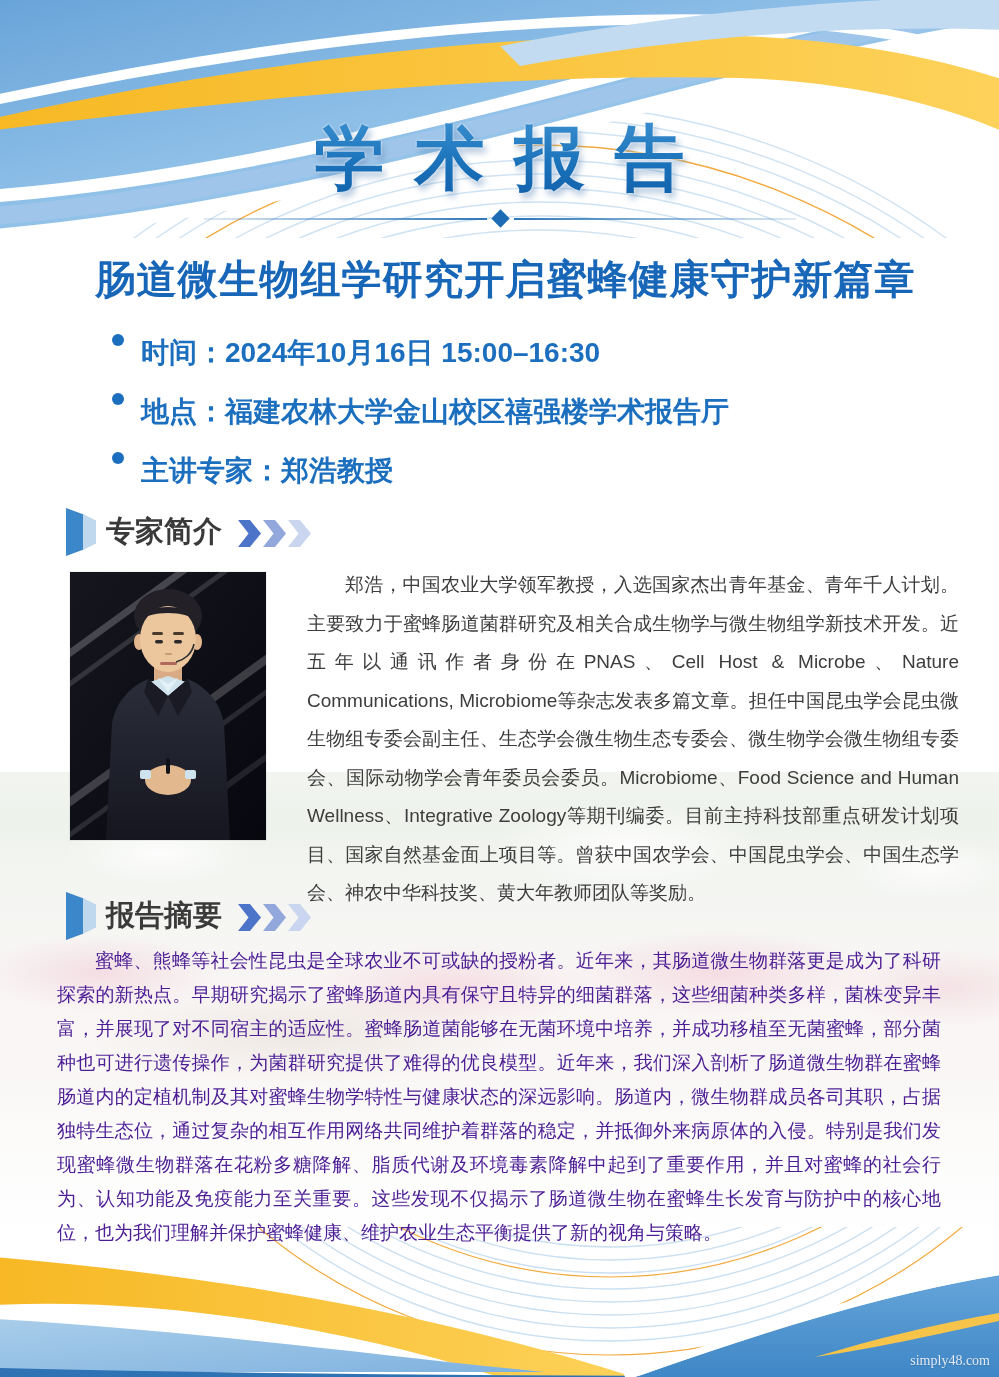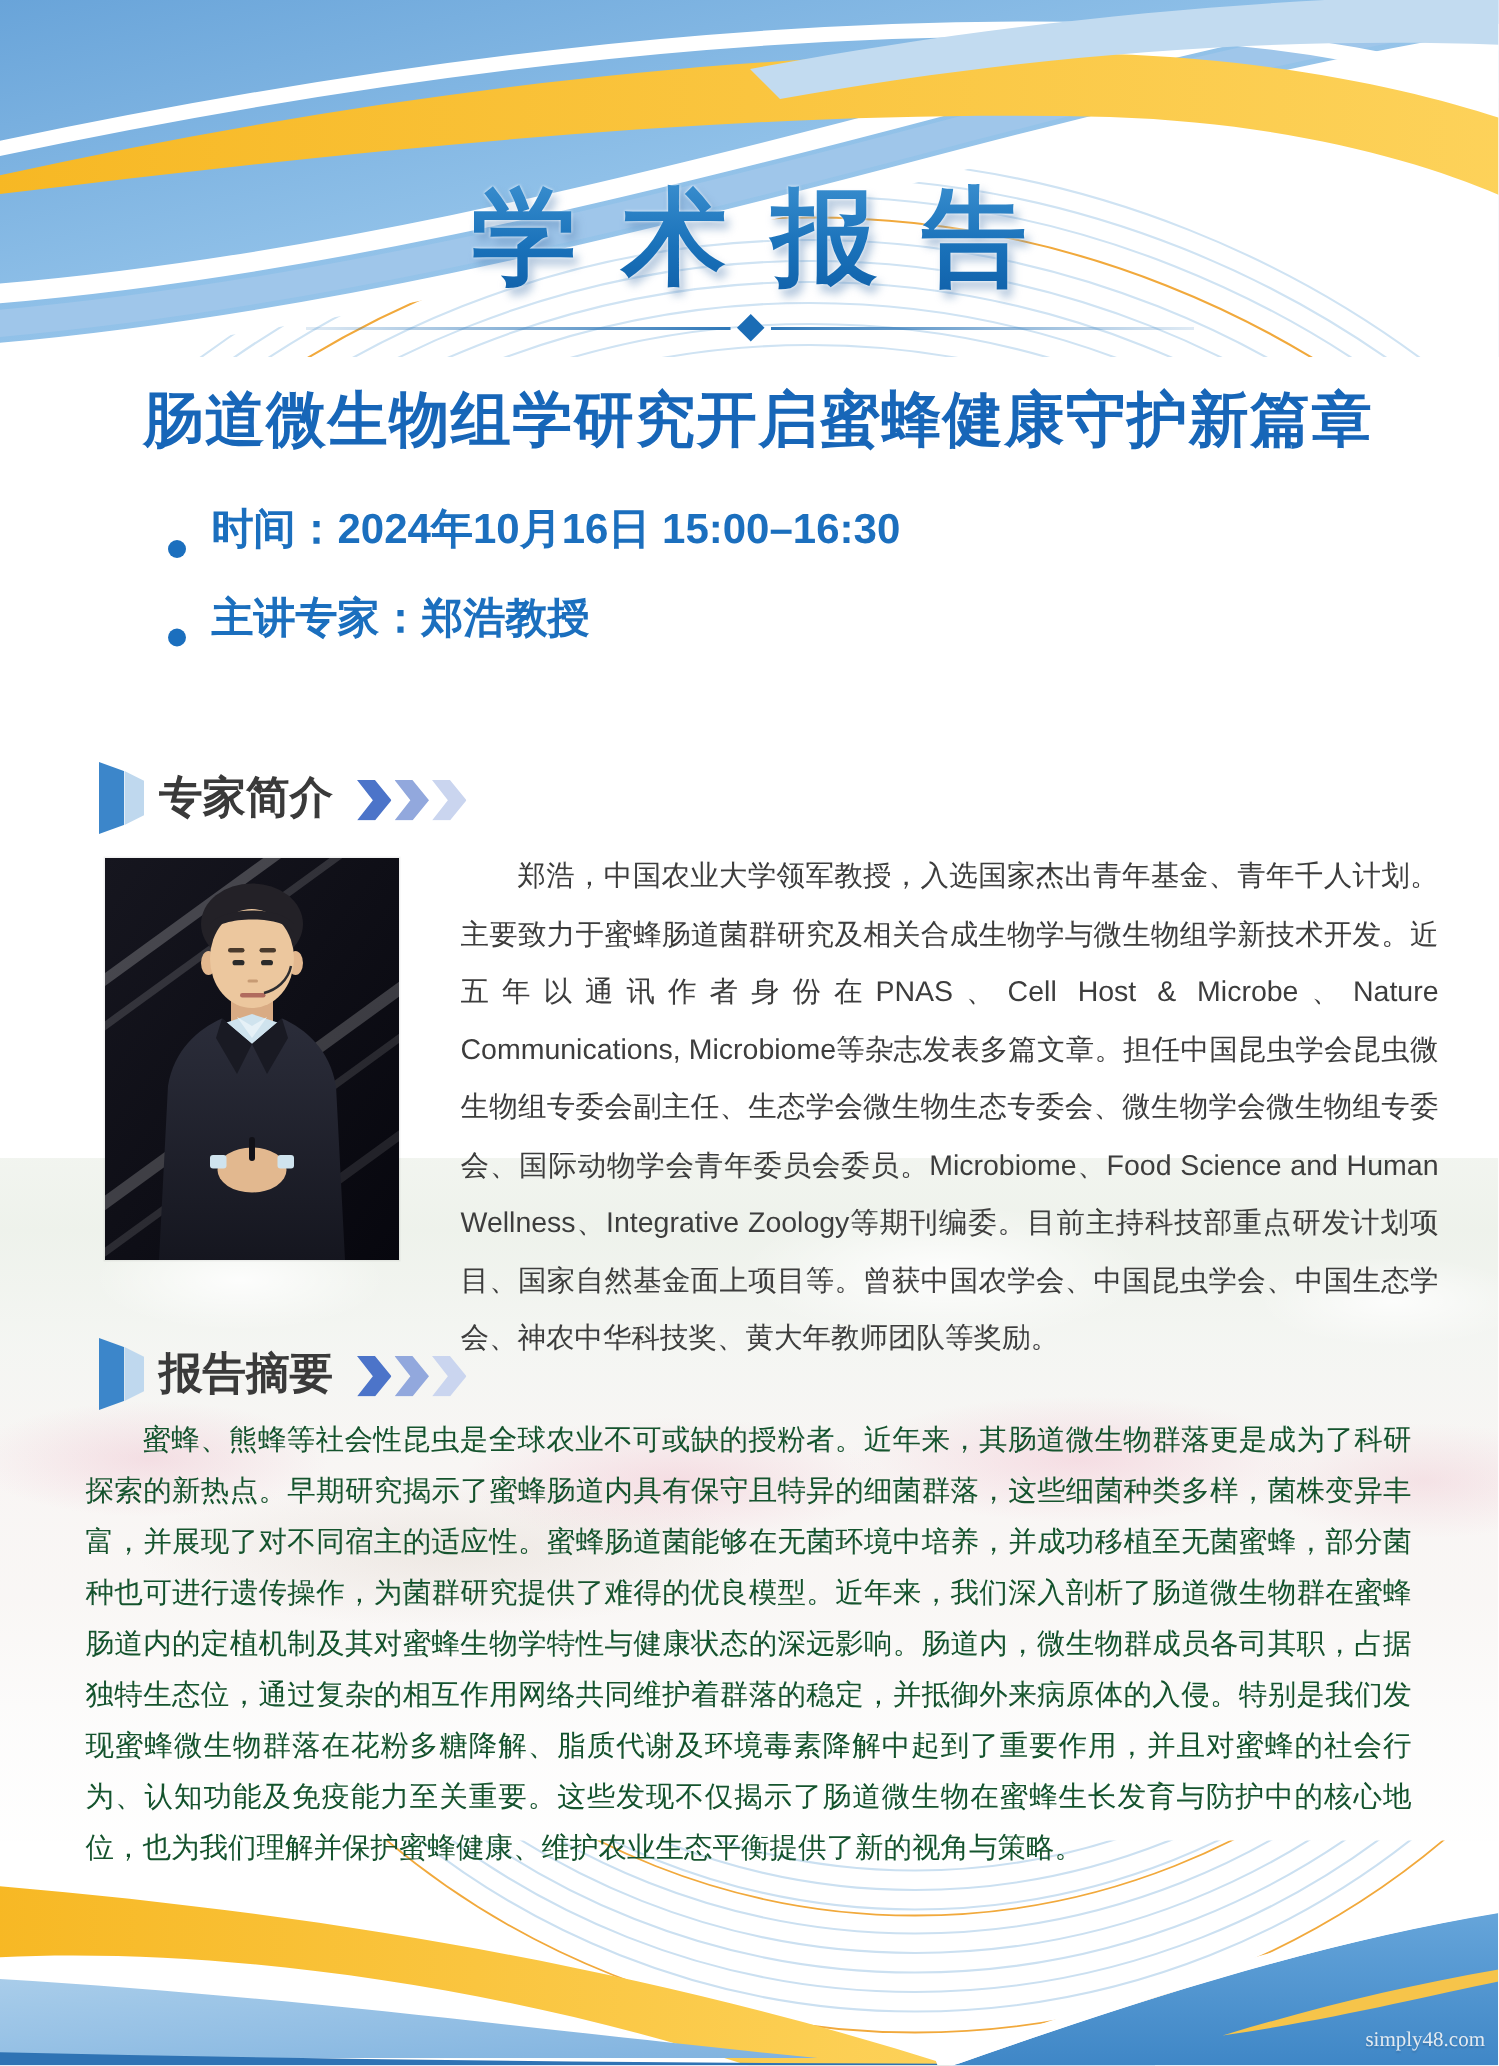--- a/index.html
+++ b/index.html
@@ -53,21 +53,21 @@
 
   .main-title {
     position:absolute; top:252px; left:0; width:100%; z-index:2;
     text-align:center; font-size:40px; font-weight:900; color:#1766b8;
     letter-spacing:1px;
     padding-left:12px;
   }
 
   
   .details { position:absolute; top:334px; left:112px; z-index:2; display:flex; flex-direction:column; gap:21px; }
-  .detail-item { display:flex; align-items:flex-end; font-size:28px; font-weight:700; color:#1b6fbe; }
+  .detail-item { display:flex; align-items:flex-start; font-size:28px; font-weight:700; color:#1b6fbe; }
   .detail-item .dot { width:12px; height:12px; border-radius:50%; background:#1b6fbe; margin-right:17px; flex:none; }
 
   
   .section-header { position:absolute; left:66px; z-index:2; display:flex; align-items:center; }
   .section-header.s1 { top:508px;text-align:right; }
   .section-header.s2 { top:892px; }
   .flag-icon { position:relative; width:32px; height:48px; margin-right:8px; flex:none; }
   .flag-icon .flag-main { position:absolute; left:0; top:0; width:17px; height:48px; background:#3c86ca;
     clip-path:polygon(0 0,100% 13%,100% 87%,0 100%); }
   .flag-icon .flag-light { position:absolute; left:17px; top:6px; width:13px; height:36px; background:#bfd8ee;
@@ -85,21 +85,21 @@
   .speaker-photo svg { display:block; width:100%; height:100%; }
 
   
   .bio-text {
     position:absolute; left:283px; top:566px; width:652px; z-index:2;
     font-size:19px; line-height:38.5px; color:#3d3d3d;
     text-align:justify; text-indent:2em;margin-left:24px;
   }
   .abstract-text {
     position:absolute; left:57px; top:944px; width:884px; z-index:2;
-    font-size:19px; line-height:34px; color:#14532d;
+    font-size:19px; line-height:34px; color:#4c1d95;
     text-align:justify; text-indent:2em;
   }
 
   
   .watermark {
     position:absolute; right:9px; bottom:8px; z-index:3;
     font-family:Liberation Serif, serif; font-size:14px; color:#e3eaf1;
     text-shadow:0 1px 1px rgba(40,80,120,0.35);
   }
 </style>
@@ -155,20 +155,24 @@
     <span class="diamond"></span>
     <span class="line-r"></span>
   </div>
 
   <div class="main-title">肠道微生物组学研究开启蜜蜂健康守护新篇章</div>
 
   <div class="details">
     <div class="detail-item">
       <span class="dot"></span>
       <span>时间：2024年10月16日 15:00–16:30</span>
+    </div>
+    <div class="detail-item">
+      <span class="dot"></span>
+      <span>地点：福建农林大学金山校区禧强楼学术报告厅</span>
     </div>
     <div class="detail-item">
       <span class="dot"></span>
       <span>主讲专家：郑浩教授</span>
     </div>
   </div>
 
   <div class="section-header s1">
     <span class="flag-icon">
       <i class="flag-main"></i>

